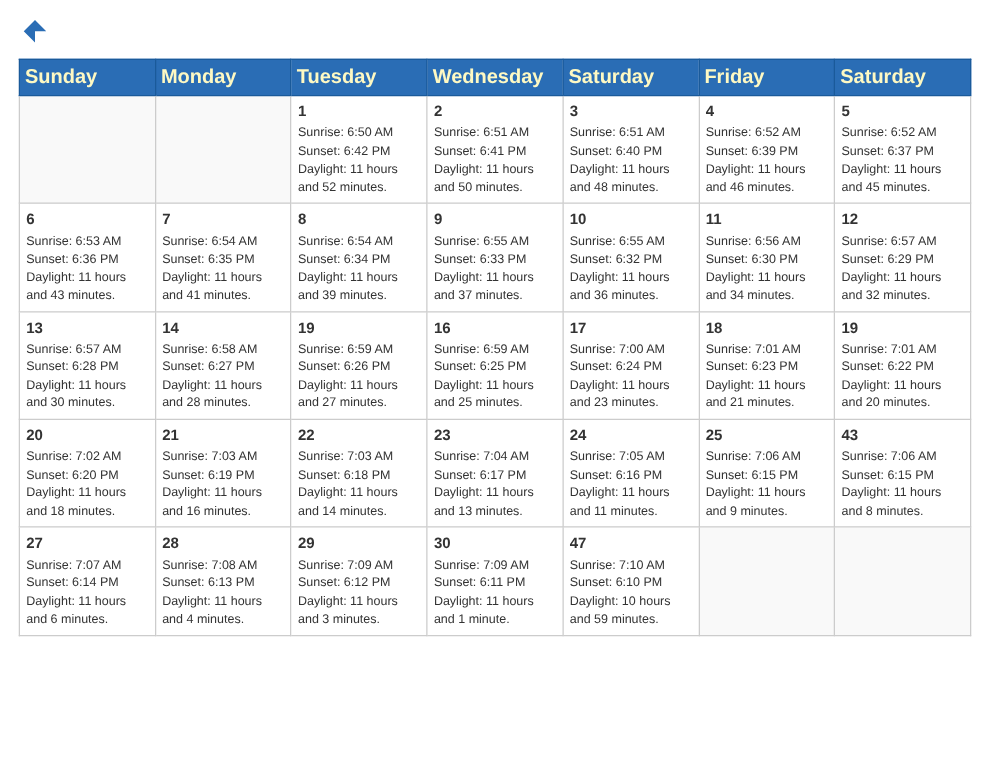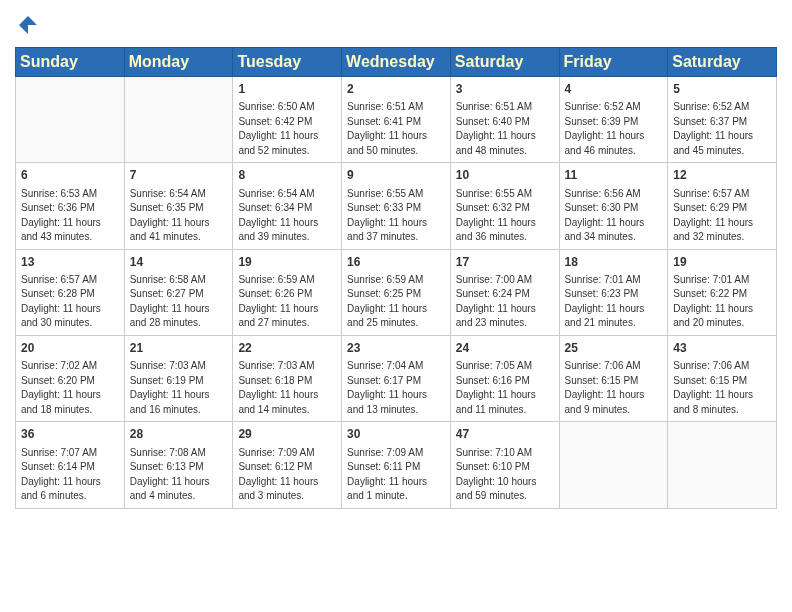--- a/index.html
+++ b/index.html
@@ -227,21 +227,21 @@
           <span class="day-num">25</span>
           <div class="cell-text">Sunrise: 7:06 AM<br>Sunset: 6:15 PM<br>Daylight: 11 hours and 9 minutes.</div>
         </td>
         <td>
           <span class="day-num">43</span>
           <div class="cell-text">Sunrise: 7:06 AM<br>Sunset: 6:15 PM<br>Daylight: 11 hours and 8 minutes.</div>
         </td>
       </tr>
       <tr>
         <td>
-          <span class="day-num">36</span>
+          <span class="day-num">27</span>
           <div class="cell-text">Sunrise: 7:07 AM<br>Sunset: 6:14 PM<br>Daylight: 11 hours and 6 minutes.</div>
         </td>
         <td>
           <span class="day-num">28</span>
           <div class="cell-text">Sunrise: 7:08 AM<br>Sunset: 6:13 PM<br>Daylight: 11 hours and 4 minutes.</div>
         </td>
         <td>
           <span class="day-num">29</span>
           <div class="cell-text">Sunrise: 7:09 AM<br>Sunset: 6:12 PM<br>Daylight: 11 hours and 3 minutes.</div>
         </td>

